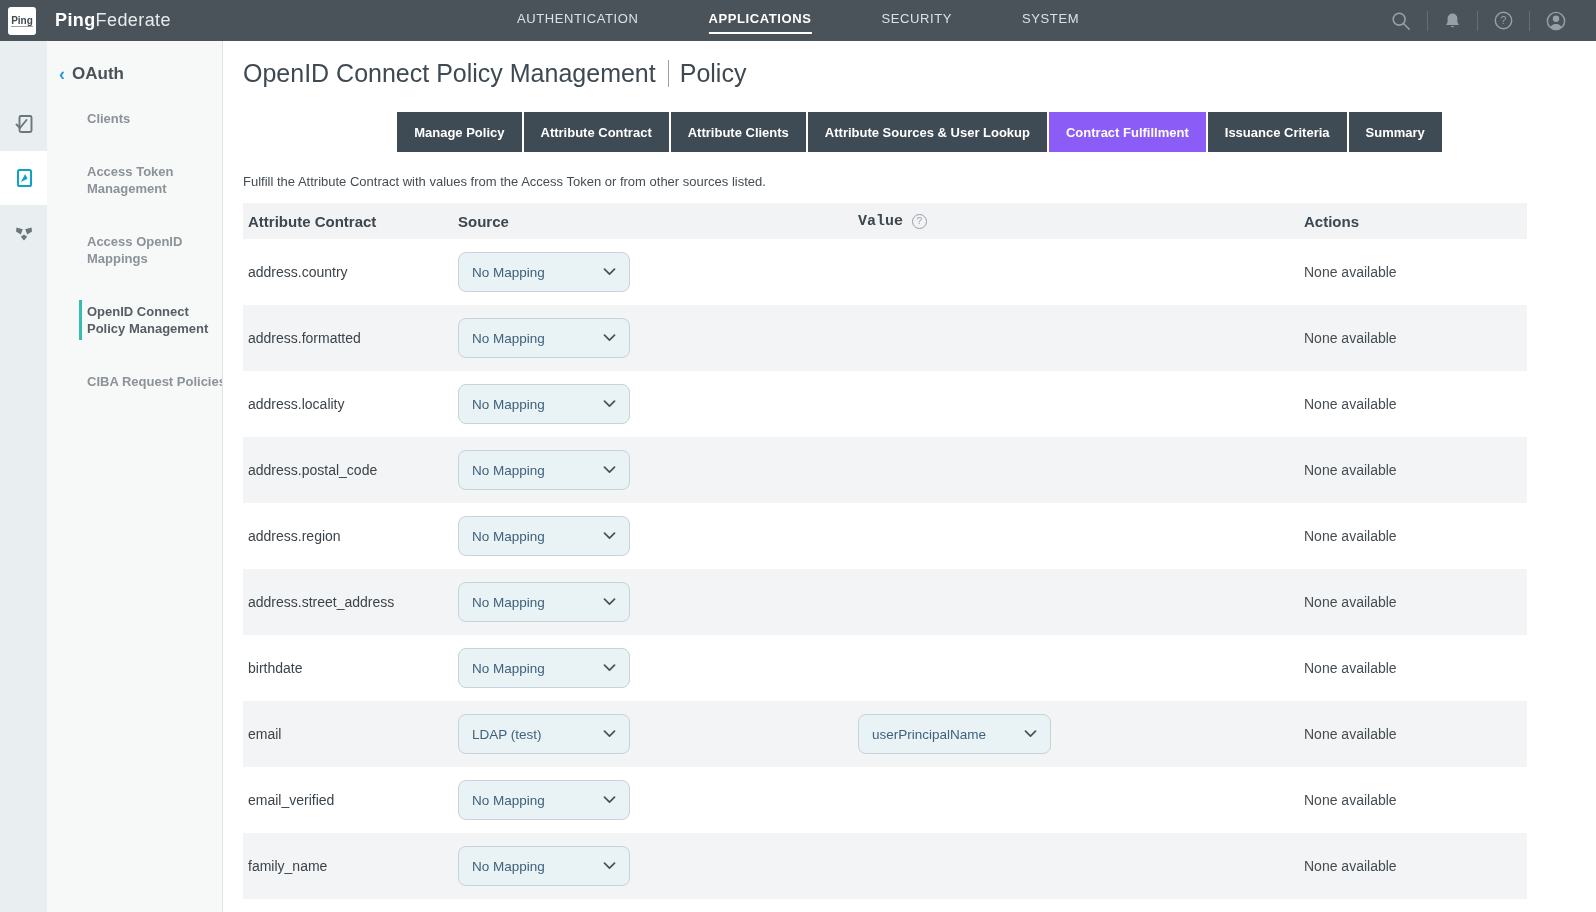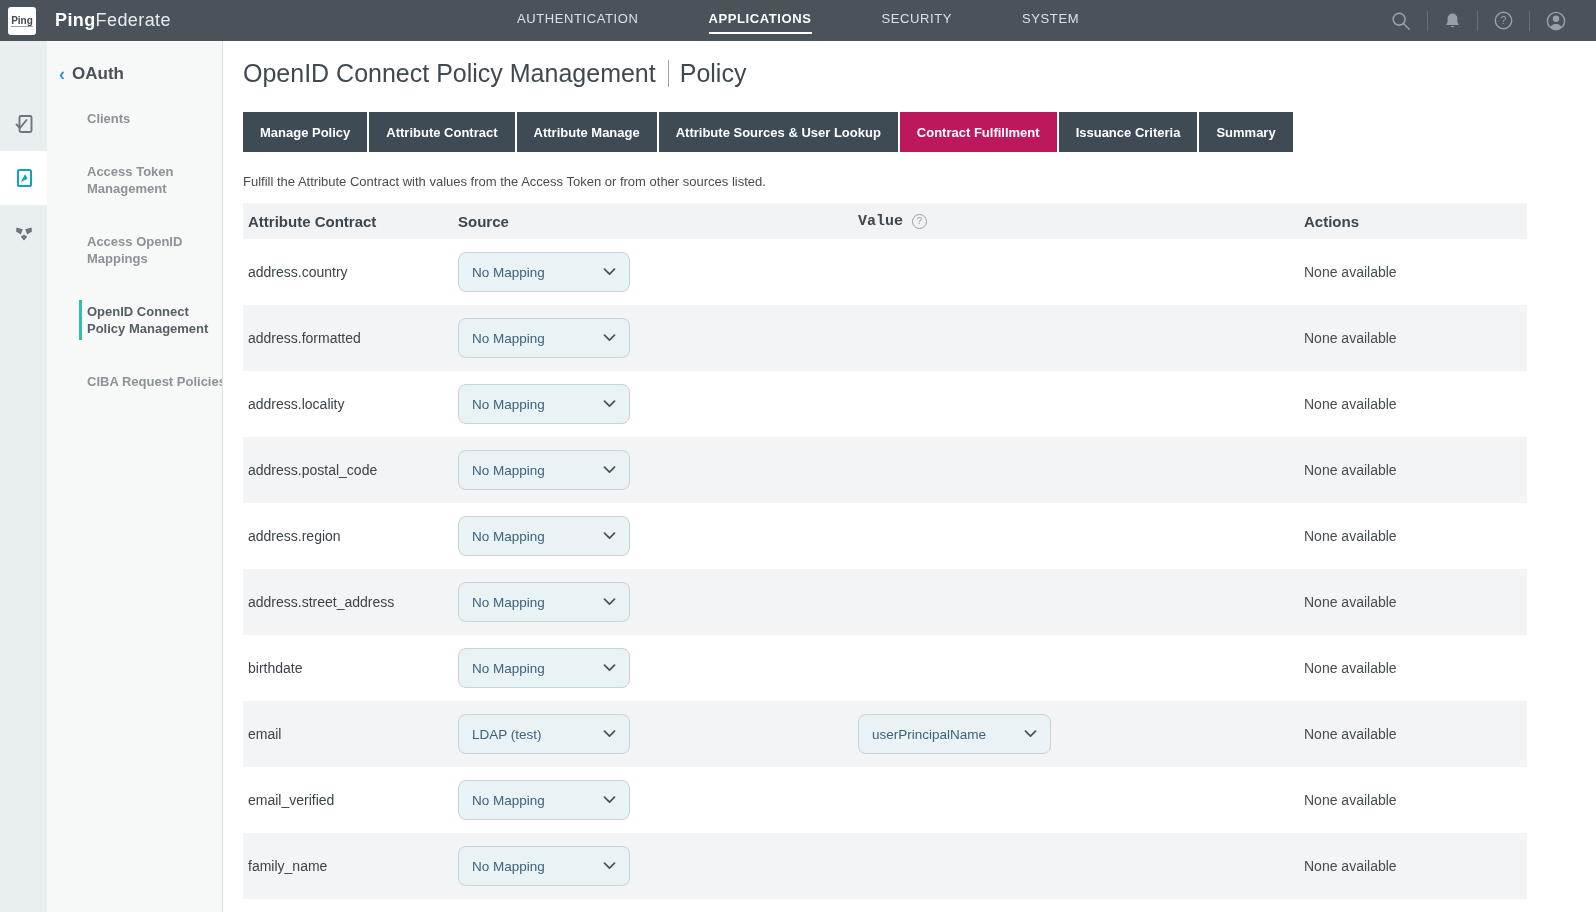--- a/index.html
+++ b/index.html
@@ -34,23 +34,23 @@
   .side-back .lbl { font-size:17px; font-weight:bold; color:#4a5258; }
   .side-item { position:relative; margin:0 0 36px 16px; padding-left:24px; width:165px; font-size:13px; font-weight:bold; color:#8b9298; line-height:17px; cursor:pointer; }
   .side-item.active { color:#565e64; }
   .side-item.active::before { content:""; position:absolute; left:16px; top:-3px; bottom:-3px; width:3px; background:#35bdb2; }
 
   
   .main { position:absolute; top:41px; left:222px; right:0; bottom:0; background:#fff; border-left:1px solid #dfe3e5; padding-left:20px; }
   .page-title { margin-top:18px; display:flex; align-items:center; font-size:25px; font-weight:normal; color:#3e4952; }
   .title-sep { width:1px; height:27px; background:#9aa1a7; margin:0 11px 0 12px; }
 
-  .tabs { display:flex; gap:2px; margin-top:24px; }
+  .tabs { display:flex; gap:2px; margin-top:24px;justify-content:center; }
   .tab { height:40px; display:flex; align-items:center; padding:0 17px; background:#3e4b55; color:#fff; font-size:13px; font-weight:bold; cursor:pointer; white-space:nowrap; }
-  .tab.active { background:#be185d; }
+  .tab.active { background:#8b5cf6; }
 
   .desc { margin-top:22px; font-size:13px; color:#454d53; }
 
   .table { width:1284px; margin-top:14px; }
   .thead { display:grid; grid-template-columns:215px 400px 446px 1fr; align-items:center; height:36px; background:#f1f3f4; font-size:15px; font-weight:bold; color:#3d474f; }
   .thead .cell:first-child, .trow .cell:first-child { padding-left:5px; }
   .th-value { display:flex; align-items:center;font-family:Liberation Mono, monospace; }
   .qmark { display:inline-flex; align-items:center; justify-content:center; width:15px; height:15px; border:1px solid #99a2a9; border-radius:50%; color:#99a2a9; font-size:10px; font-weight:normal; margin-left:9px; cursor:pointer; }
 
   .trow { display:grid; grid-template-columns:215px 400px 446px 1fr; align-items:center; height:66px; background:#fff; }
@@ -167,21 +167,21 @@
   <main class="main">
     <h1 class="page-title">
       <span>OpenID Connect Policy Management</span>
       <span class="title-sep"></span>
       <span>Policy</span>
     </h1>
 
     <div class="tabs">
         <div class="tab">Manage Policy</div>
         <div class="tab">Attribute Contract</div>
-        <div class="tab">Attribute Manage</div>
+        <div class="tab">Attribute Clients</div>
         <div class="tab">Attribute Sources &amp; User Lookup</div>
         <div class="tab active">Contract Fulfillment</div>
         <div class="tab">Issuance Criteria</div>
         <div class="tab">Summary</div>
       </div>
 
     <p class="desc">Fulfill the Attribute Contract with values from the Access Token or from other sources listed.</p>
 
     <div class="table">
       <div class="thead">

